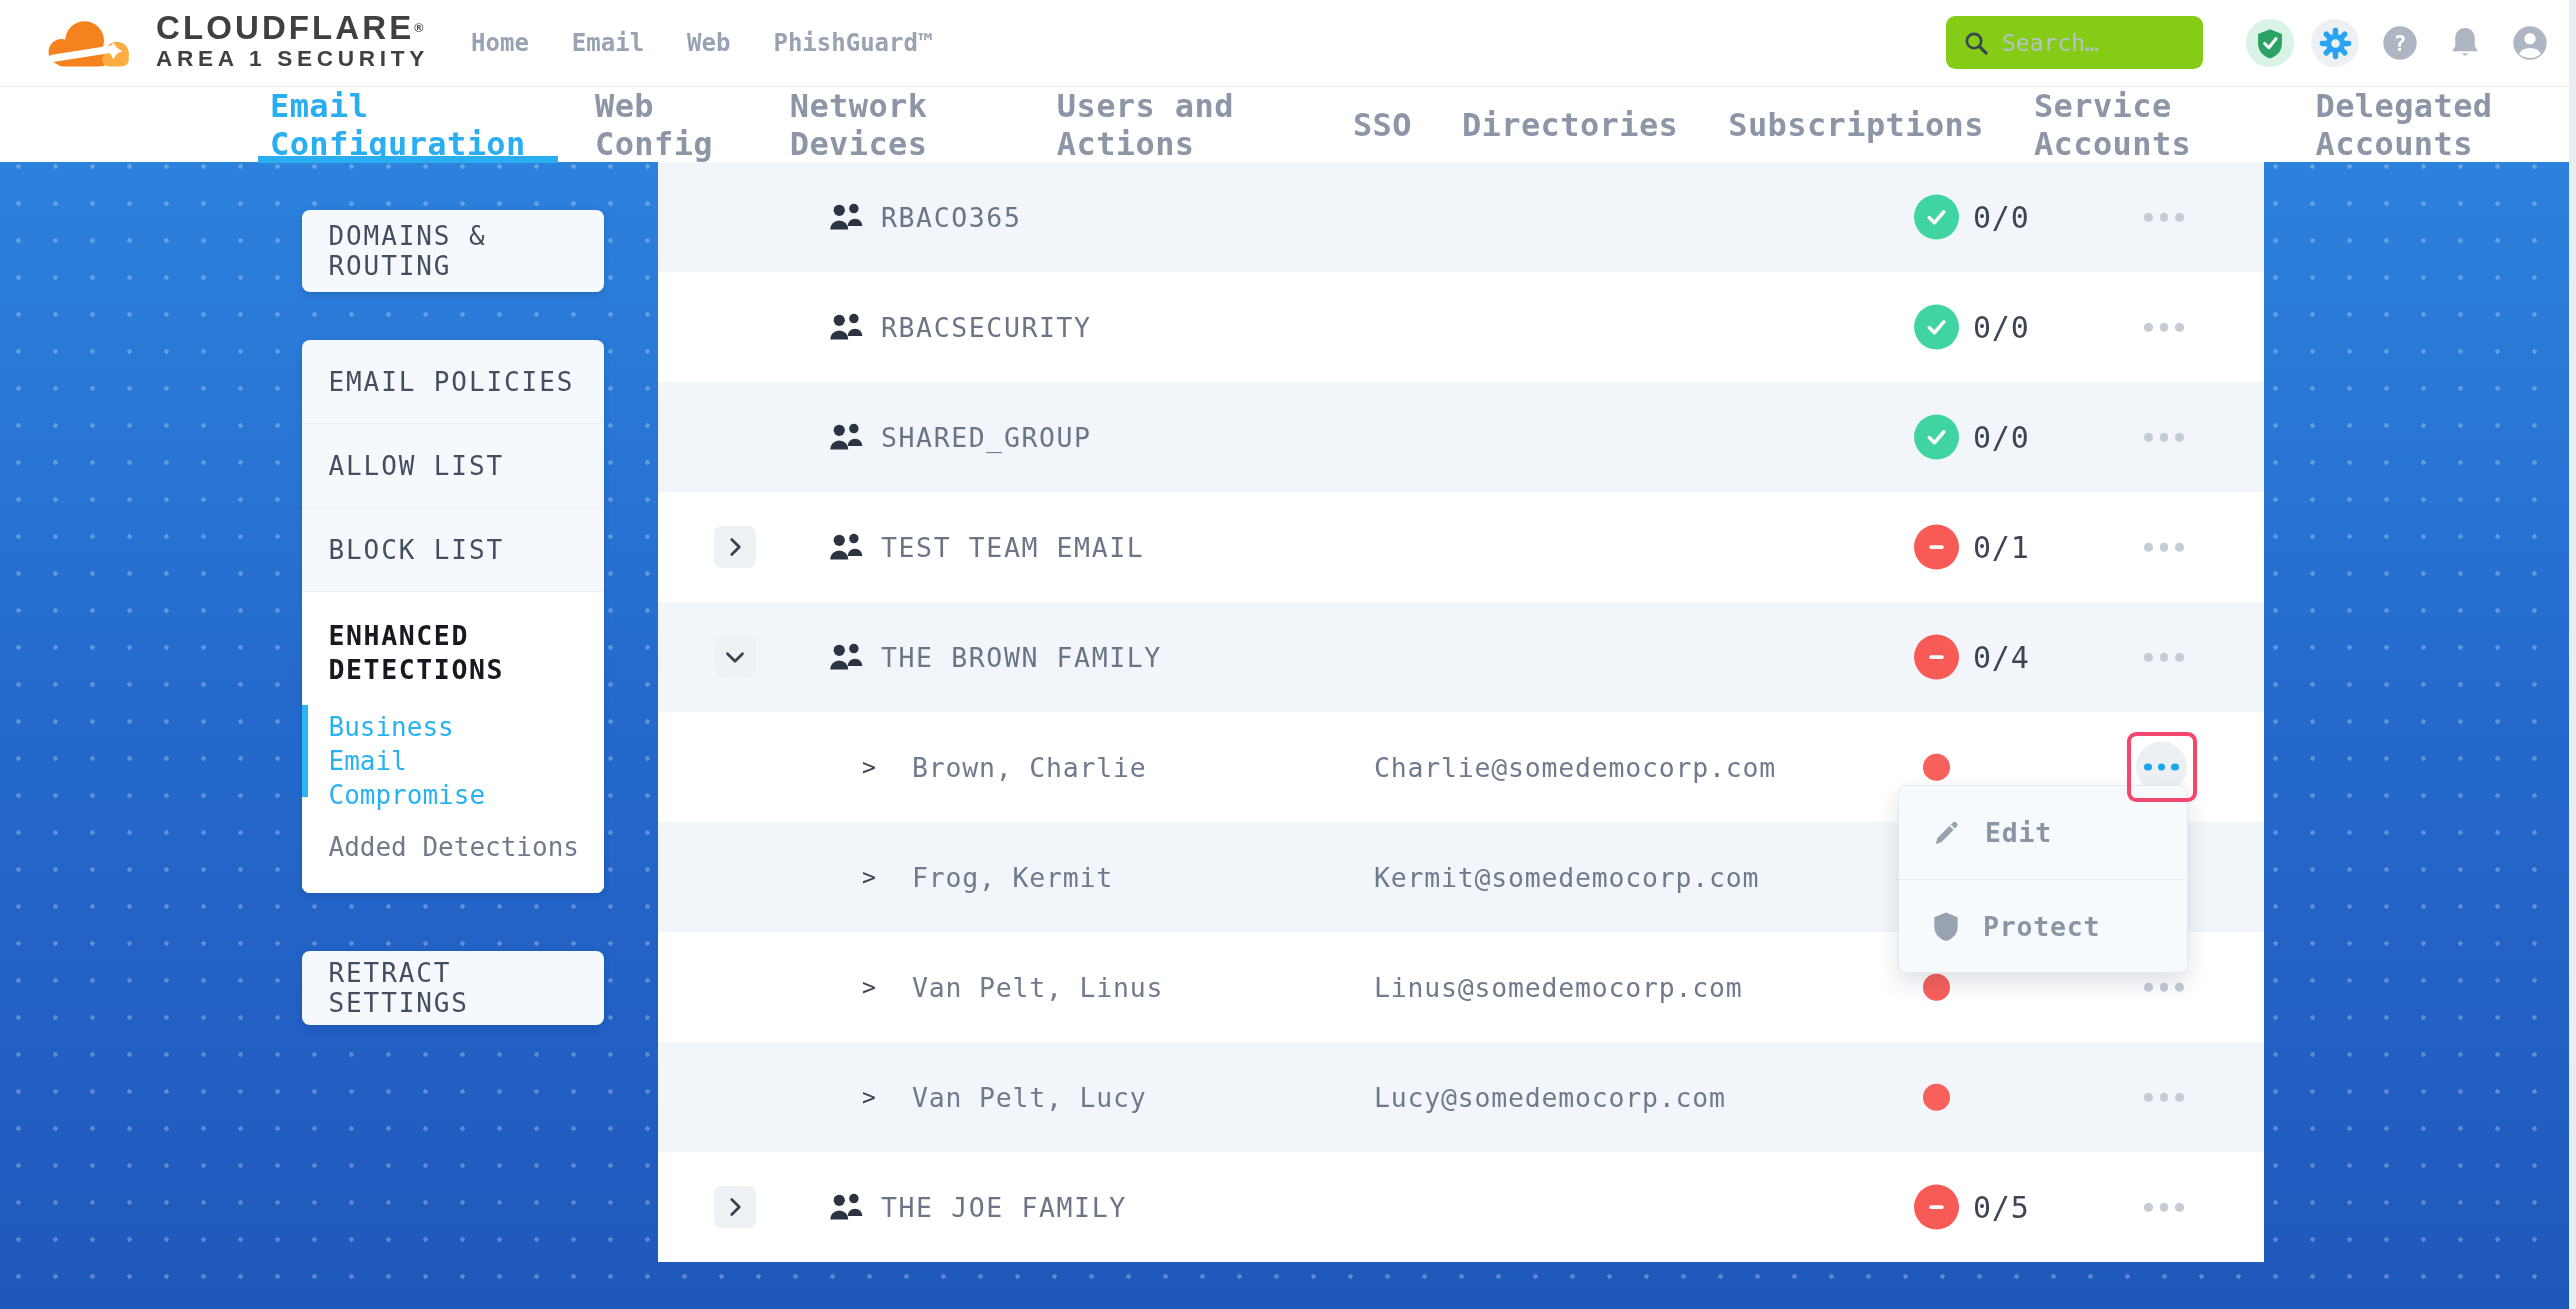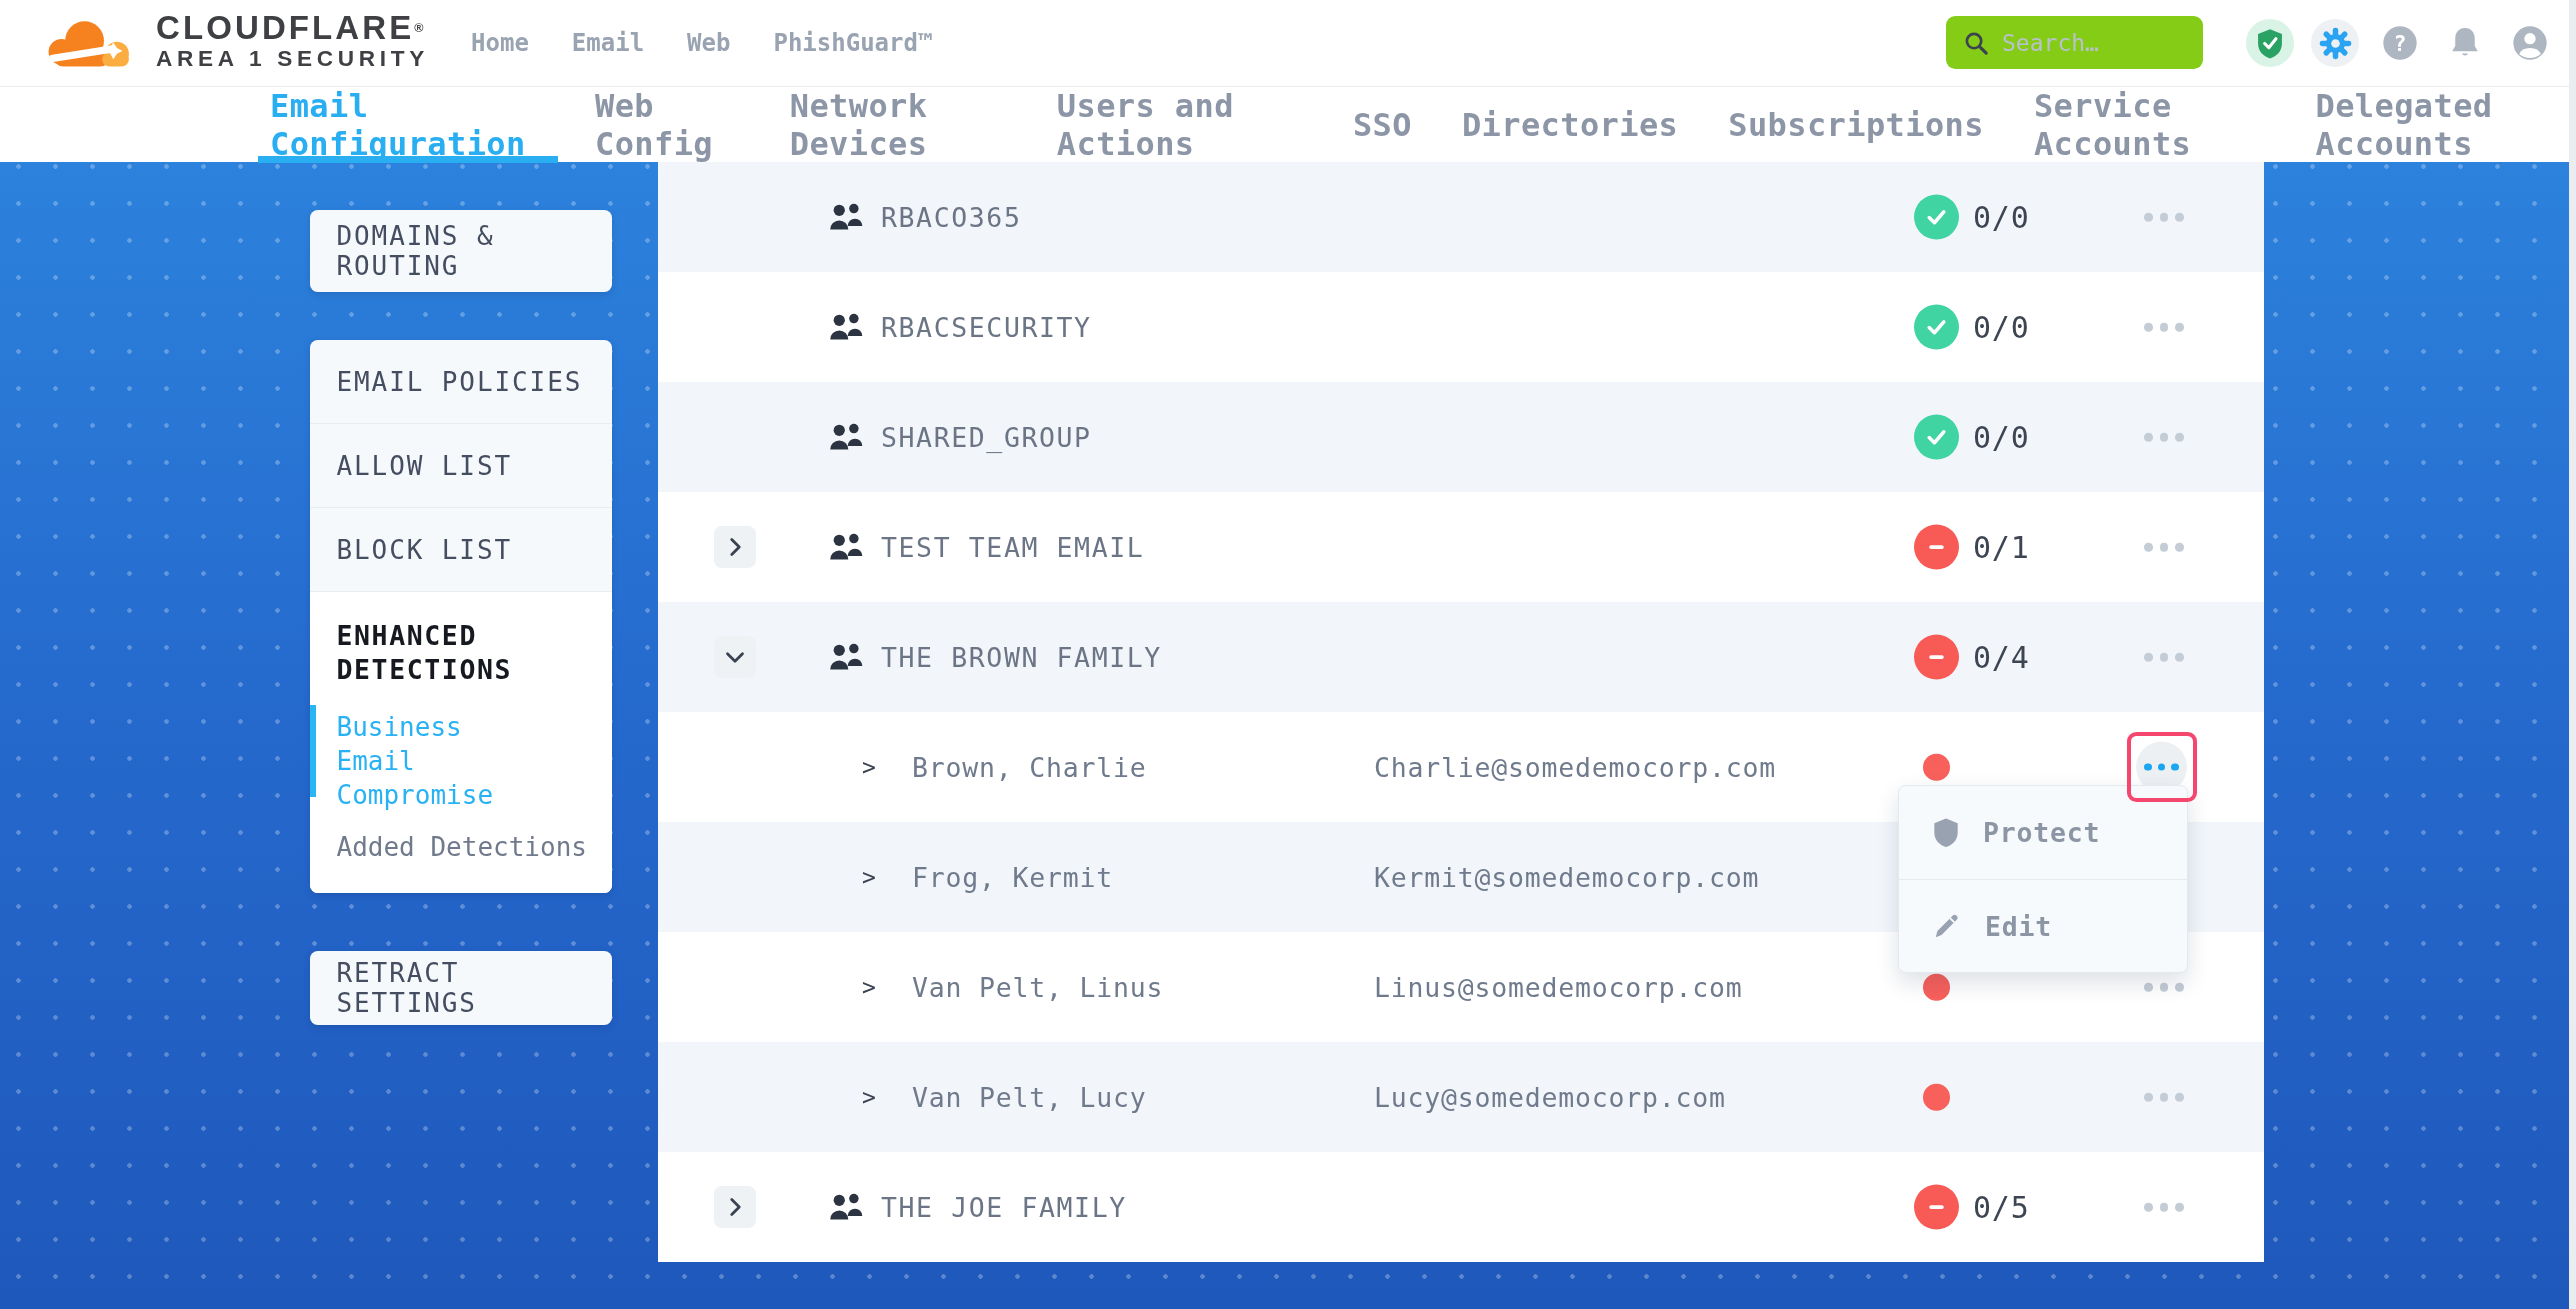--- a/index.html
+++ b/index.html
@@ -31,21 +31,21 @@
   .hicon.shield-bg { background:#d9f4e6; }
   .hicon.gear-bg { background:#eef1f4; }
 
   
   .tabbar { position:absolute; left:0; top:86px; width:2576px; height:76px; background:#ffffff; border-top:0.8px solid #ededee; display:flex; align-items:center; padding-left:270px; gap:50px; z-index:6; }
   .tab { font-size:32px; font-weight:600; color:#8c96a6; letter-spacing:0.4px; height:76px; display:flex; align-items:center; position:relative; cursor:pointer; }
   .tab.active { color:#2aaef2; }
   .tab.active::after { content:""; position:absolute; left:-12.5px; right:-12.5px; bottom:0; height:6.2px; background:#2aaef2; }
 
   
-  .sidebar { position:absolute; left:310px; top:210px; width:302px; z-index:2; }
+  .sidebar { position:absolute; left:302px; top:210px; width:302px; z-index:2; }
   .card { background:#f6f9fc; border-radius:7.8px; box-shadow:0 2.3px 7.8px rgba(10,40,90,0.16); }
   .card-single { height:82px; display:flex; align-items:center; padding-left:26.5px; margin-bottom:48px; }
   .side-label { font-size:26px; color:#454d60; letter-spacing:1.9px; }
   .card-group { margin-bottom:58px; overflow:hidden; }
   .side-item { height:84px; display:flex; align-items:center; padding-left:26.5px; border-bottom:0.8px solid #e8edf2; cursor:pointer; }
   .active-section { background:#ffffff; padding:26.5px 0 31px 26.5px; position:relative; }
   .section-title { font-size:26.5px; font-weight:700; color:#16191f; letter-spacing:1.6px; line-height:34px; width:218px; }
   .bec-item { position:relative; margin-top:23px; cursor:pointer; }
   .bec-bar { position:absolute; left:-26.5px; top:-4.7px; width:6.2px; height:92px; background:#2ab5f5; }
   .bec-label { font-size:26px; color:#28b2f4; line-height:34px; width:218px; }
@@ -418,29 +418,29 @@
           <i></i>
           <i></i>
         </div>
       </div>
     </div>
 
   <div class="annotation"></div>
 
   <div class="menu">
     <div class="menu-item">
-      <svg width="28" height="31" viewBox="0 0 24 26">
-        <path d="M12 1 L22 5 V13 C22 20 17 24 12 25.5 C7 24 2 20 2 13 V5 Z" fill="#98a2b0"></path>
-      </svg>
-      <span class="menu-label">Protect</span>
-    </div>
-    <div class="menu-item">
       <svg width="30" height="30" viewBox="0 0 24 24">
         <path d="M3 21 L4.3 16 L16.5 3.8 A2.3 2.3 0 0 1 19.8 7 L7.6 19.2 Z" fill="#98a2b0"></path>
         <line x1="14.5" y1="5.8" x2="17.8" y2="9" stroke="#f7fafc" stroke-width="1.4"></line>
       </svg>
       <span class="menu-label">Edit</span>
     </div>
+    <div class="menu-item">
+      <svg width="28" height="31" viewBox="0 0 24 26">
+        <path d="M12 1 L22 5 V13 C22 20 17 24 12 25.5 C7 24 2 20 2 13 V5 Z" fill="#98a2b0"></path>
+      </svg>
+      <span class="menu-label">Protect</span>
+    </div>
   </div>
 </div>
 
 <div class="scrolltrack"></div>
 
 
 </body></html>

